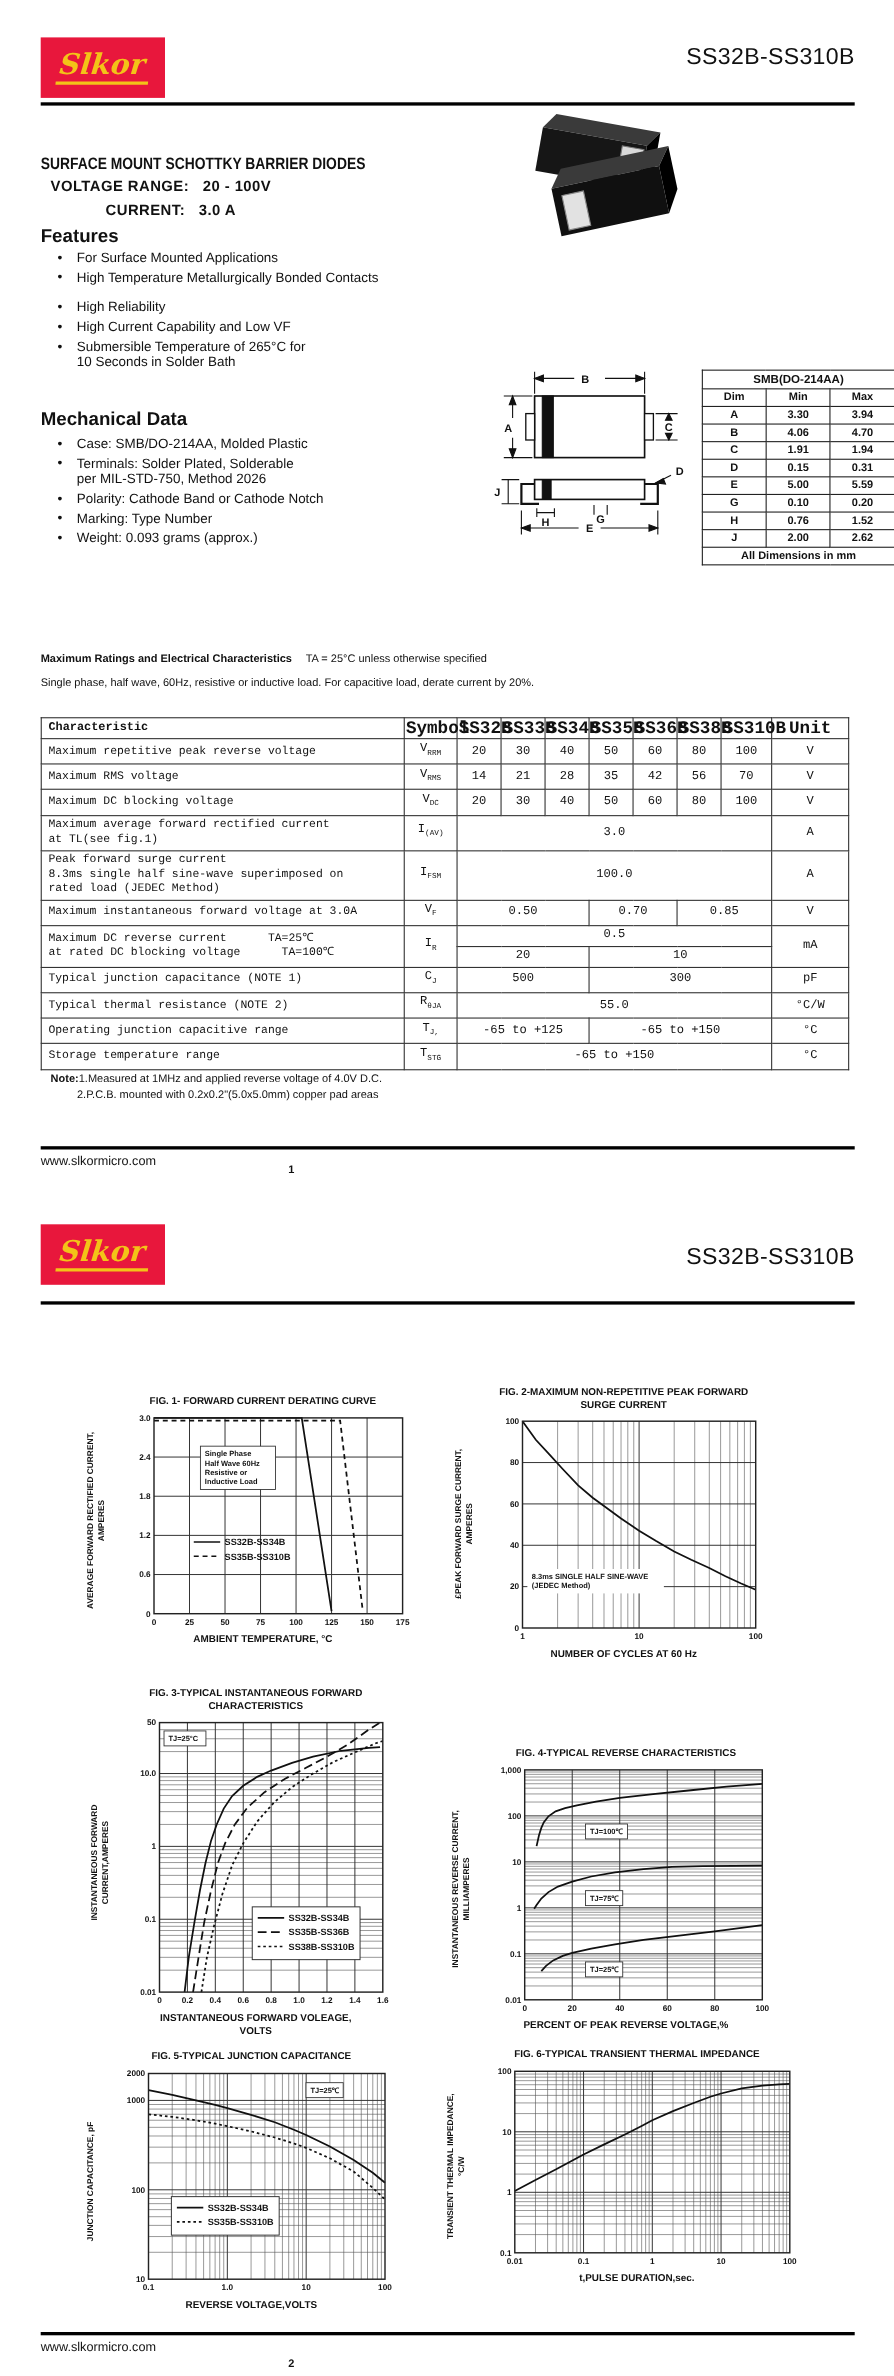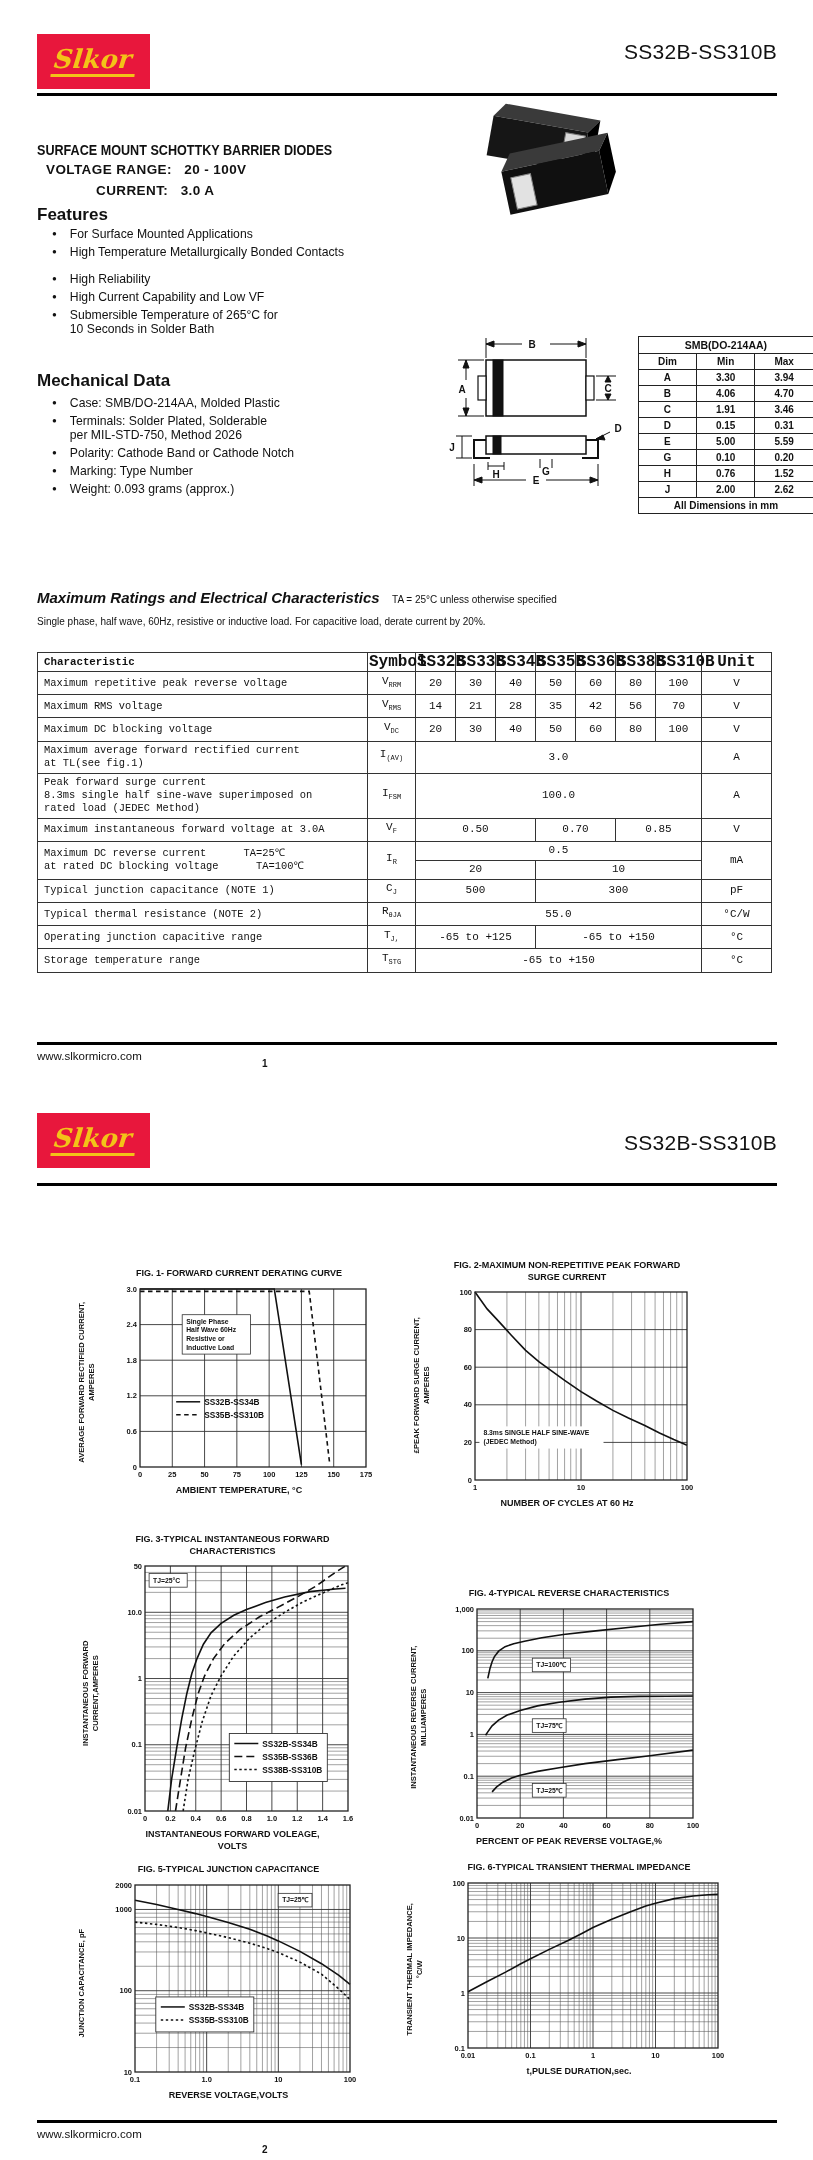--- a/index.html
+++ b/index.html
@@ -17,21 +17,21 @@
   .sec-title{font-size:17px;font-weight:bold;}
   .blist{display:flex;flex-direction:column;gap:4px;}
   .bl-item{display:flex;gap:13px;font-size:12.2px;line-height:14px;}
   .bl-item .bullet{font-size:8px;line-height:13px;}
   .gap-before{margin-top:9px;}
   
   .dt{border-collapse:collapse;font-size:10px;font-weight:bold;width:148px;}
   .dt td,.dt th{border:1px solid #222;text-align:center;padding:2px 19px;}
   .dt .dt-title{font-weight:bold;font-size:10.5px;}
   
-  .rt-title{font-size:15px;font-weight:bold;font-style:italic;}
+  .rt-title{font-size:10px;font-weight:bold;}
   .rt-note{font-size:10px;font-weight:normal;margin-left:8px;}
   .rt-sub{font-size:10px;}
   .rt{border-collapse:collapse;table-layout:fixed;width:734px;font-size:11px;}
   .rt th,.rt td{border:1px solid #333;padding:2.5px 1px;text-align:center;vertical-align:middle;line-height:13px;}
   .rt th{font-size:16px;}
   .rt th.h-char{text-align:left;padding-left:6px;font-size:10.8px;}
   .rt td.lab{text-align:left;padding-left:6px;font-size:10.4px;white-space:pre;}
   sub{font-size:7px;}
   .notes{font-size:10px;line-height:14px;}
   .notes .n2{padding-left:24px;}
@@ -214,21 +214,21 @@
           <td>3.94</td>
         </tr>
         <tr>
           <td>B</td>
           <td>4.06</td>
           <td>4.70</td>
         </tr>
         <tr>
           <td>C</td>
           <td>1.91</td>
-          <td>3.46</td>
+          <td>1.94</td>
         </tr>
         <tr>
           <td>D</td>
           <td>0.15</td>
           <td>0.31</td>
         </tr>
         <tr>
           <td>E</td>
           <td>5.00</td>
           <td>5.59</td>
@@ -376,20 +376,24 @@
         </tr>
         <tr>
           <td class="lab" rowspan="1">Storage temperature range</td>
           <td class="sym" rowspan="1">T<sub>STG</sub></td>
           <td colspan="7">-65 to +150</td>
           <td rowspan="1">°C</td>
         </tr>
       </tbody>
   </table>
 
+  <div class="abs notes" style="left:46px;top:975px;">
+    <div><b>Note:</b><span>1.Measured at 1MHz and applied reverse voltage of 4.0V D.C.</span></div>
+    <div class="n2">2.P.C.B. mounted with 0.2x0.2"(5.0x5.0mm) copper pad areas</div>
+  </div>
 
   <div class="abs rule" style="left:37px;top:1042px;width:740px;height:2.5px;"></div>
   <div class="abs foot-www" style="left:37px;top:1050px;">www.slkormicro.com</div>
   <div class="abs foot-pg" style="left:262px;top:1058px;">1</div>
 
   <div class="abs logo" style="left:37px;top:1113px;">
     <span class="logo-text">Slkor</span>
   </div>
   <div class="abs part-title" style="left:420px;top:1131px;">SS32B-SS310B</div>
   <div class="abs rule" style="left:37px;top:1183px;width:740px;height:3px;"></div>

